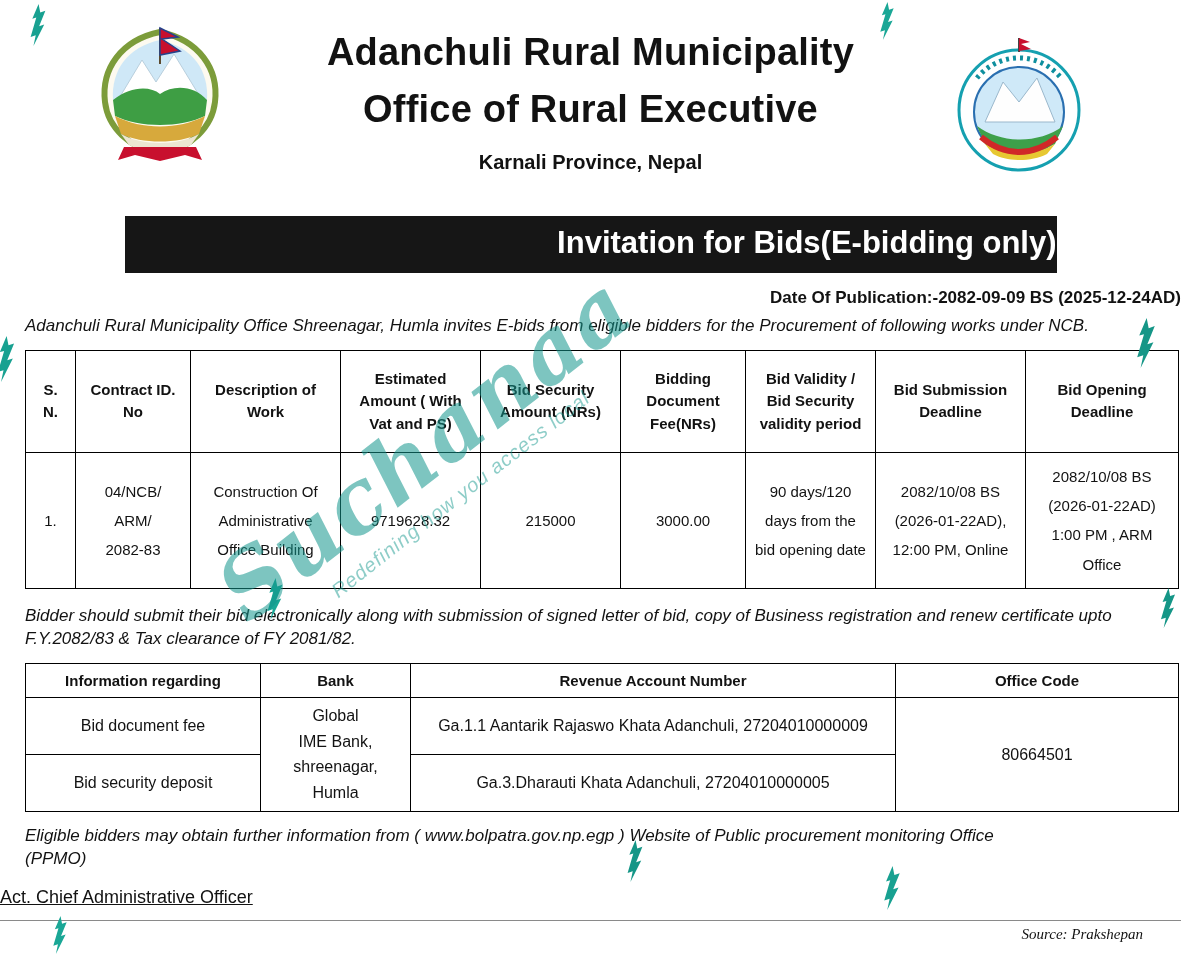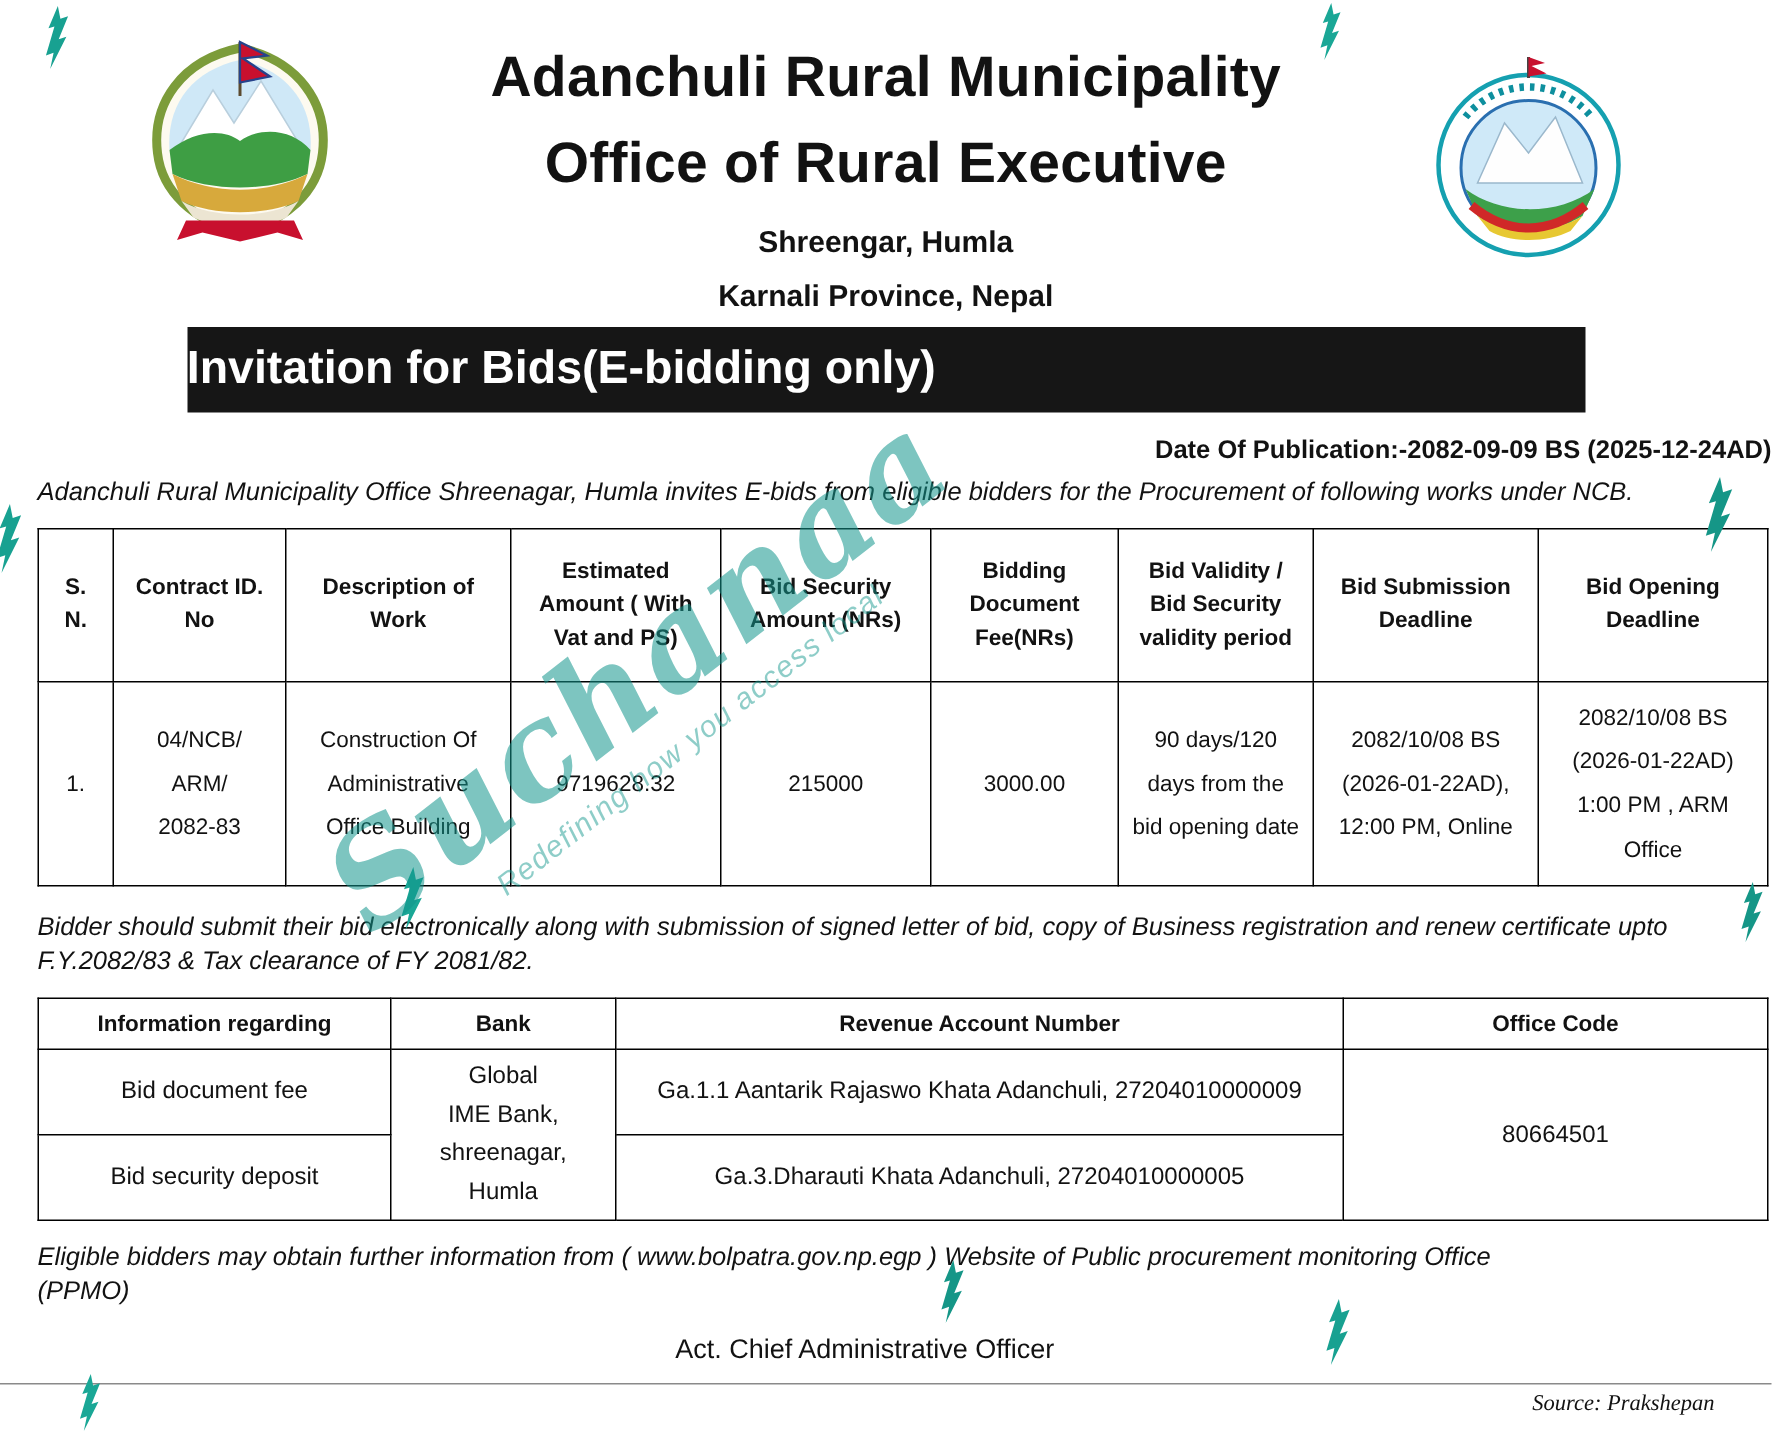--- a/index.html
+++ b/index.html
@@ -14,21 +14,21 @@
   
   .header { position:relative; min-height:208px; }
   .logo-left  { position:absolute; left:90px;  top:24px; }
   .logo-right { position:absolute; right:86px; top:34px; }
   .titles { text-align:center; padding-top:24px; }
   .title { font-size:38px; font-weight:bold; line-height:1.5; letter-spacing:.2px; }
   .addr  { font-size:20px; font-weight:bold; margin-top:13px; }
 
   .banner {
     width:932px; margin:8px auto 0; background:#161616; color:#fff;
-    font-size:31px; font-weight:bold; text-align:left; padding:9px 0 12px;
+    font-size:31px; font-weight:bold; text-align:right; padding:9px 0 12px;
   }
   .pub-date { text-align:right; font-weight:bold; font-size:17px; margin-top:15px; }
 
   .para { font-size:17px; line-height:1.35; margin:7px 25px 0; white-space:pre-line;font-style:italic; }
   .para.note  { margin-top:16px; }
   .para.foot  { margin-top:13px; }
 
   table { border-collapse:collapse; table-layout:fixed; width:1153px; margin:12px 0 0 25px; }
   th,td {
     border:1px solid #000; text-align:center; vertical-align:middle;
@@ -37,21 +37,21 @@
   th { font-weight:bold; line-height:1.5; }
   .bids-table thead tr { height:102px; }
   .bids-table tbody tr { height:136px; }
   .bids-table td { line-height:1.95; }
   .payment-table { margin-top:12px; }
   .payment-table th { line-height:1.4;text-align:center; }
   .payment-table td { font-size:16px; line-height:1.6; }
   .payment-table thead tr { height:34px; }
   .payment-table tbody tr { height:57px; }
 
-  .signature { text-align:center; font-size:18px; margin:16px 28px 0 0; }
+  .signature { text-align:left; font-size:18px; margin:16px 28px 0 0;text-decoration:underline; }
   .divider { border:none; border-top:1px solid #8a8a8a; margin-top:12px; }
   .source { text-align:right; font-style:italic; font-size:15px;
             font-family:"Liberation Serif","DejaVu Serif",serif; margin:5px 38px 0 0; }
 
   
   .watermark {
     position:absolute; left:430px; top:455px; z-index:3; pointer-events:none;
     transform:translate(-50%,-50%) rotate(-38deg); text-align:center;
   }
   .wm-main {
@@ -115,21 +115,20 @@
           <path d="M31 110 C 52 122 88 122 109 110 L 101 121 C 86 129 54 129 39 121 Z" fill="#ece5d2"></path>
           <line x1="70" y1="4" x2="70" y2="40" stroke="#5b4a2f" stroke-width="2"></line>
           <polygon points="70,4 88,13 72,15 90,27 70,31" fill="#c8102e" stroke="#26428b" stroke-width="1.5"></polygon>
           <path d="M34 123 L 106 123 L 112 136 L 95 131 L 70 137 L 45 131 L 28 136 Z" fill="#c8102e"></path>
         </svg>
       </div>
 
       <div class="titles">
         <div class="title">Adanchuli Rural Municipality</div>
         <div class="title">Office of Rural Executive</div>
-        <div class="addr">Shreengar, Humla</div>
         <div class="addr">Karnali Province, Nepal</div>
       </div>
 
       <div class="logo-right">
         <svg width="152" height="140" viewBox="0 0 152 140">
           <circle cx="76" cy="76" r="60" fill="#ffffff" stroke="#15a0b0" stroke-width="3"></circle>
           <path d="M34 44 A 54 54 0 0 1 118 44" stroke="#0e8f9e" stroke-width="5" fill="none" stroke-dasharray="3 4"></path>
           <circle cx="76" cy="78" r="45" fill="#cfe9f8" stroke="#2a6fb0" stroke-width="2"></circle>
           <polygon points="42,88 60,48 76,68 94,44 112,88" fill="#fefefe" stroke="#9bb8cc" stroke-width="1"></polygon>
           <path d="M34 92 C 58 110 96 110 120 92 L 112 110 C 92 122 60 122 42 110 Z" fill="#3da04a"></path>

